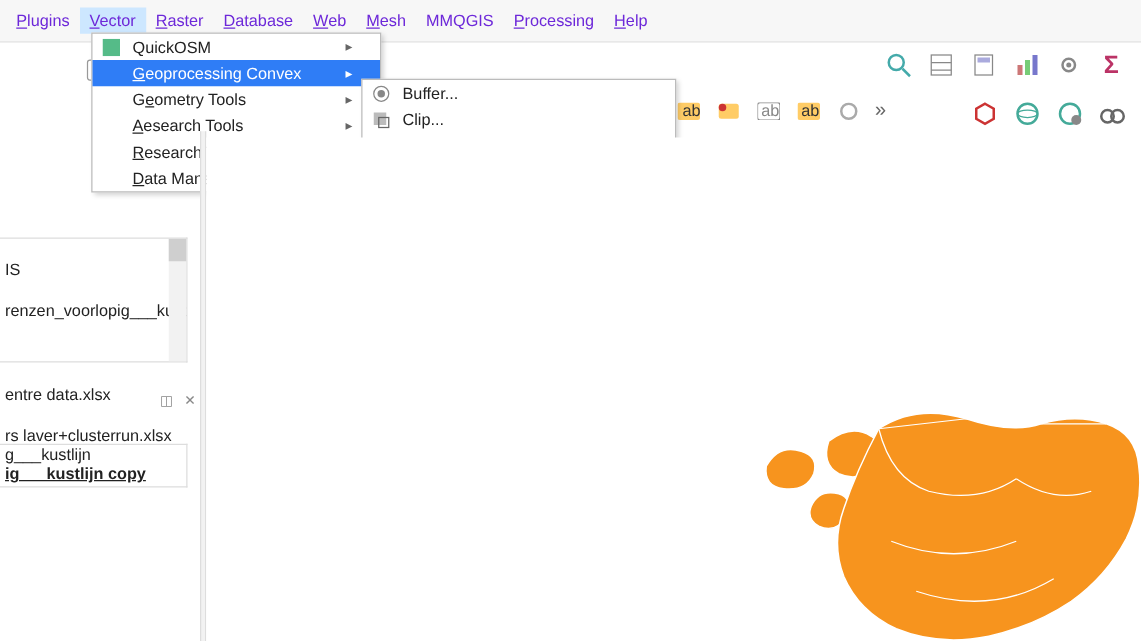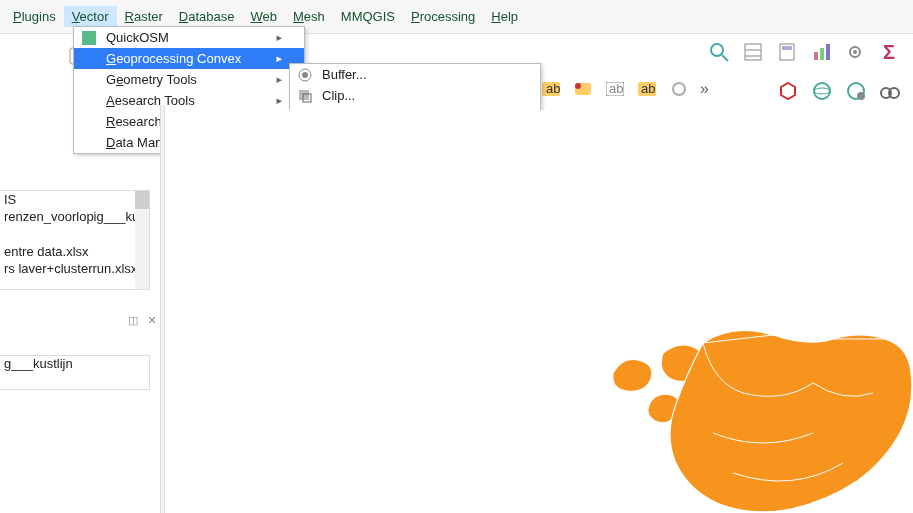--- a/index.html
+++ b/index.html
@@ -1,19 +1,19 @@
 <!DOCTYPE html>
 <html><head>
 <meta charset="utf-8">
 <style>
 * { box-sizing: border-box; margin: 0; padding: 0; font-family: "Segoe UI", Tahoma, sans-serif; font-size: 13px; }
 html, body { width: 913px; height: 513px; overflow: hidden; background: #fff; }
 
 .menubar { display:flex; align-items:center; padding:6px 5px; background:#f7f7f7; border-bottom:1px solid #e3e3e3; }
-.menubar .item { padding:3px 8px; color:#14532d; cursor:default; }
+.menubar .item { padding:3px 8px; color:#6d28d9; cursor:default; }
 .menubar .item.open { background:#cde7ff; }
 .underline { text-decoration: underline; text-decoration-thickness:1px; }
 
 .toolbar1 { position:absolute; left:60px; top:38px; display:flex; gap:3px; align-items:center; }
 .toolbar1 .btn { width:36px; height:36px; display:flex; align-items:center; justify-content:center; background:#fff; border:1px solid transparent; }
 .toolbar-right { position:absolute; top:38px; right:10px; display:flex; gap:6px; align-items:center; }
 .toolbar-right .btn { width:28px; height:28px; display:flex; align-items:center; justify-content:center; }
 .toolbar2 { position:absolute; top:78px; right:10px; display:flex; gap:8px; align-items:center; }
 .toolbar2 .btn { width:26px; height:26px; display:flex; align-items:center; justify-content:center; }
 .toolbar3 { position:absolute; top:78px; left:540px; display:flex; gap:10px; align-items:center; }
@@ -30,21 +30,21 @@
 #menu-vector { top:26px; left:57px; width:232px;margin-left:16px; }
 #menu-geo { top:63px; left:289px; width:252px; }
 #menu-geo .row { height:21px; }
 
 .highlight-box { position:absolute; border:4px solid #2f6fe0; pointer-events:none; }
 #hl { top:133px; left:256px; width:350px; height:47px; }
 
 
 .panel { position:absolute; background:#fff; border:1px solid #ddd; }
 #panel-a { top:190px; left:0; width:150px; height:100px; border-left:none; }
-#panel-a .line { padding:1px 4px; color:#222; white-space:nowrap; overflow:hidden; }
+#panel-a .line { padding:1px 4px; color:#222; white-space:nowrap; overflow:hidden;margin-top:16px; }
 #panel-a .scroll { position:absolute; top:0; right:0; width:14px; height:100%; background:#f2f2f2; }
 #panel-a .thumb { position:absolute; top:0; right:0; width:14px; height:18px; background:#cfcfcf; }
 .panel-ctrl { position:absolute; top:314px; left:128px; color:#888; font-size:11px; letter-spacing:3px; }
 
 #panel-b { top:355px; left:0; width:150px; height:35px; border-left:none; }
 #panel-b .line { padding:0 4px; color:#222; }
 #panel-b .bold { font-weight:bold; text-decoration:underline; }
 
 .canvas { position:absolute; top:110px; left:165px; right:0; bottom:0; background:#fff; overflow:hidden; }
 .divider { position:absolute; top:105px; left:160px; width:5px; bottom:0; background:#f2f2f2; border-left:1px solid #ddd; border-right:1px solid #ddd; }
@@ -326,20 +326,21 @@
   <div class="line">entre data.xlsx</div>
   <div class="line">rs laver+clusterrun.xlsx</div>
   <div class="scroll">
       <div class="thumb"></div>
     </div>
 </div>
 <div class="panel-ctrl">◫ ✕</div>
 
 <div id="panel-b" class="panel">
   <div class="line">g___kustlijn</div>
+  <div class="line bold">ig___kustlijn copy</div>
 </div>
 
 <div class="divider"></div>
 
 <div class="canvas">
   <div class="map">
     <svg viewBox="0 0 360 200">
       <g class="land">
         <path d="M60 60 q10 -18 28 -12 q14 4 10 18 q-6 14 -24 12 q-16 -2 -14 -18z"></path>
         <path d="M110 40 q18 -14 34 -4 q12 8 4 22 q-12 16 -30 8 q-14 -8 -8 -26z"></path>

